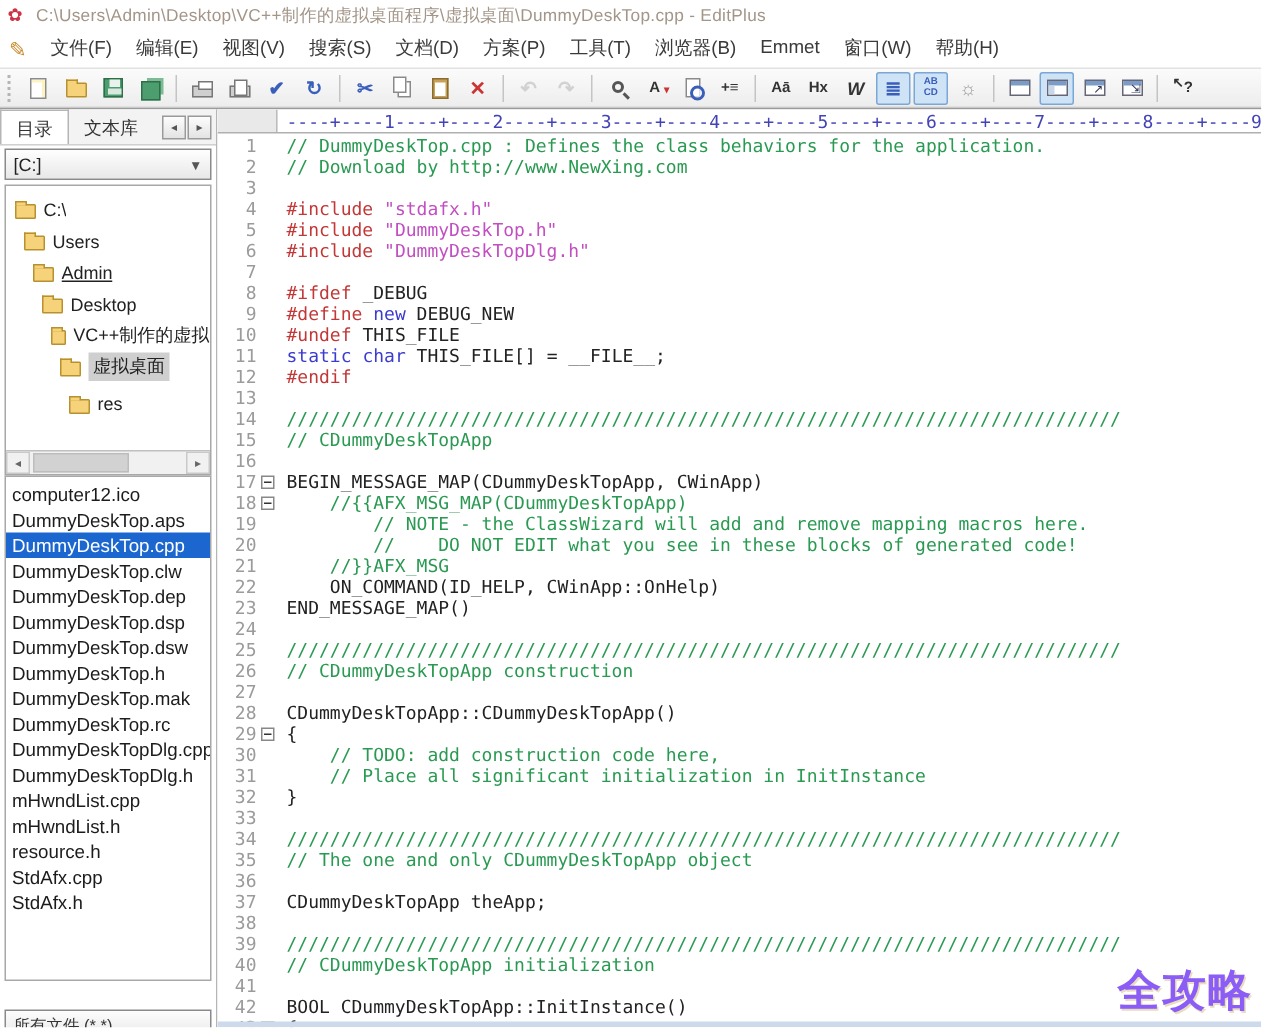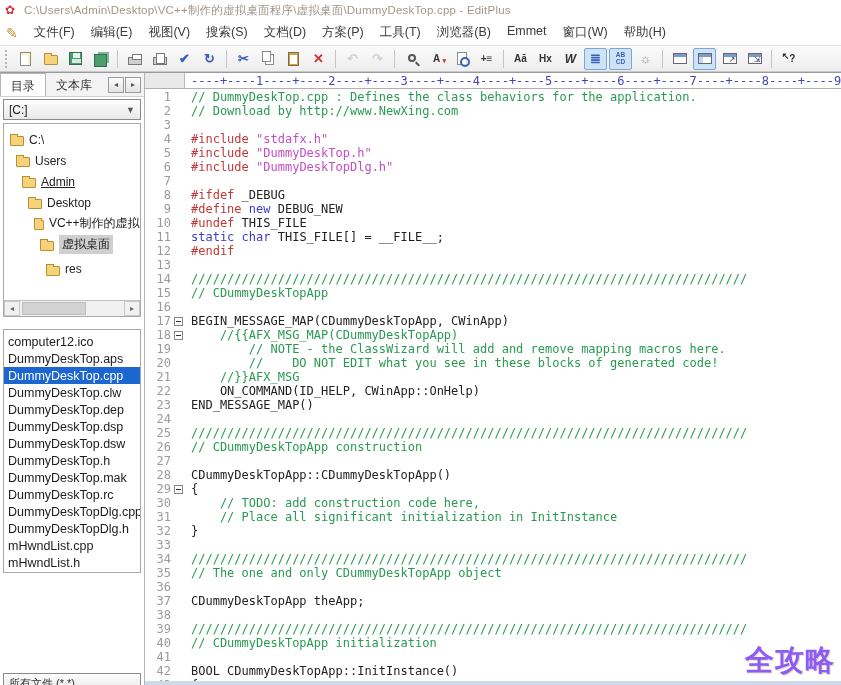--- a/index.html
+++ b/index.html
@@ -80,21 +80,21 @@
   .tree-box { margin:1px 3px 0; border:1px solid #a8a8a8; height:194px; display:flex; flex-direction:column; }
   .tree { flex:1; overflow:hidden; padding-top:5px; }
   .tree-row { height:21px; display:flex; align-items:center; font-size:12px; color:#222; white-space:nowrap; }
   .tree-row .lbl { margin-left:5px; overflow:hidden; }
   .tree-row.selected .lbl { background:#cfcfcf; padding:1px 3px; }
   .hscroll { height:16px; border-top:1px solid #c0c0c0; background:#f1f1f1; display:flex; align-items:stretch; }
   .hs-btn { width:16px; background:#f1f1f1; border:1px solid #c9c9c9; font-size:8px; color:#666;
             display:flex; align-items:center; justify-content:center; }
   .hs-track { flex:1; position:relative; }
   .hs-thumb { position:absolute; left:2px; top:1px; bottom:1px; width:62%; background:#d2d2d2; border:1px solid #bdbdbd; }
-  .file-box { margin:12px 3px 0; border:1px solid #a8a8a8; height:244px; overflow:hidden; padding-top:3px; }
+  .file-box { margin:0 3px 0; border:1px solid #a8a8a8; height:337px; overflow:hidden; padding-top:3px; }
   .file-row { height:17px; font-size:12.5px; color:#1c1c1c; padding:0 4px; white-space:nowrap; display:flex; align-items:center; }
   .file-row.selected { background:#1b67cf; color:#fff; }
   .filter-combo { position:absolute; left:3px; right:3px; top:600px; height:21px; border:1px solid #8a8a8a;
                   background:linear-gradient(#fdfdfd,#e6e6e6); font-size:11px; color:#333;
                   display:flex; align-items:center; padding:0 5px; }
 
   
   .editor { flex:1; display:flex; flex-direction:column; overflow:hidden; position:relative; background:#fff; }
   .ruler-row { height:16px; display:flex; border-bottom:1px solid #b0b0b0; background:#fff; }
   .ruler-corner { width:40px; background:#e9e9e9; border-right:1px solid #bbb; }
@@ -304,20 +304,21 @@
           <div class="file-row">DummyDeskTop.dsp</div>
           <div class="file-row">DummyDeskTop.dsw</div>
           <div class="file-row">DummyDeskTop.h</div>
           <div class="file-row">DummyDeskTop.mak</div>
           <div class="file-row">DummyDeskTop.rc</div>
           <div class="file-row">DummyDeskTopDlg.cpp</div>
           <div class="file-row">DummyDeskTopDlg.h</div>
           <div class="file-row">mHwndList.cpp</div>
           <div class="file-row">mHwndList.h</div>
           <div class="file-row">resource.h</div>
+          <div class="file-row">StdAfx.cpp</div>
           <div class="file-row">StdAfx.h</div>
         </div>
       <div class="filter-combo">
         <span>所有文件 (*.*)</span>
       </div>
     </div>
 
     <div class="editor">
       <div class="ruler-row">
         <div class="ruler-corner"></div>

